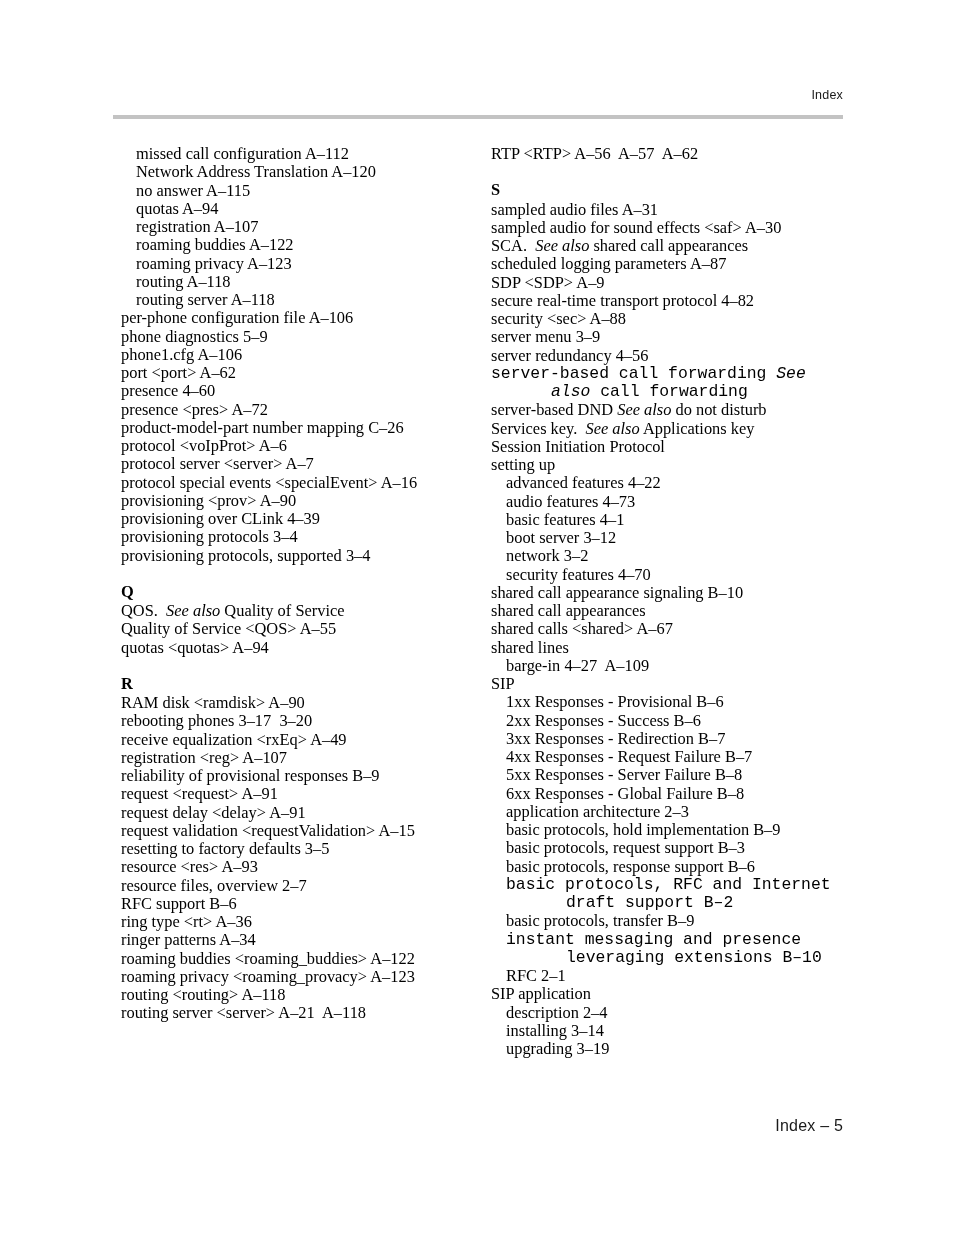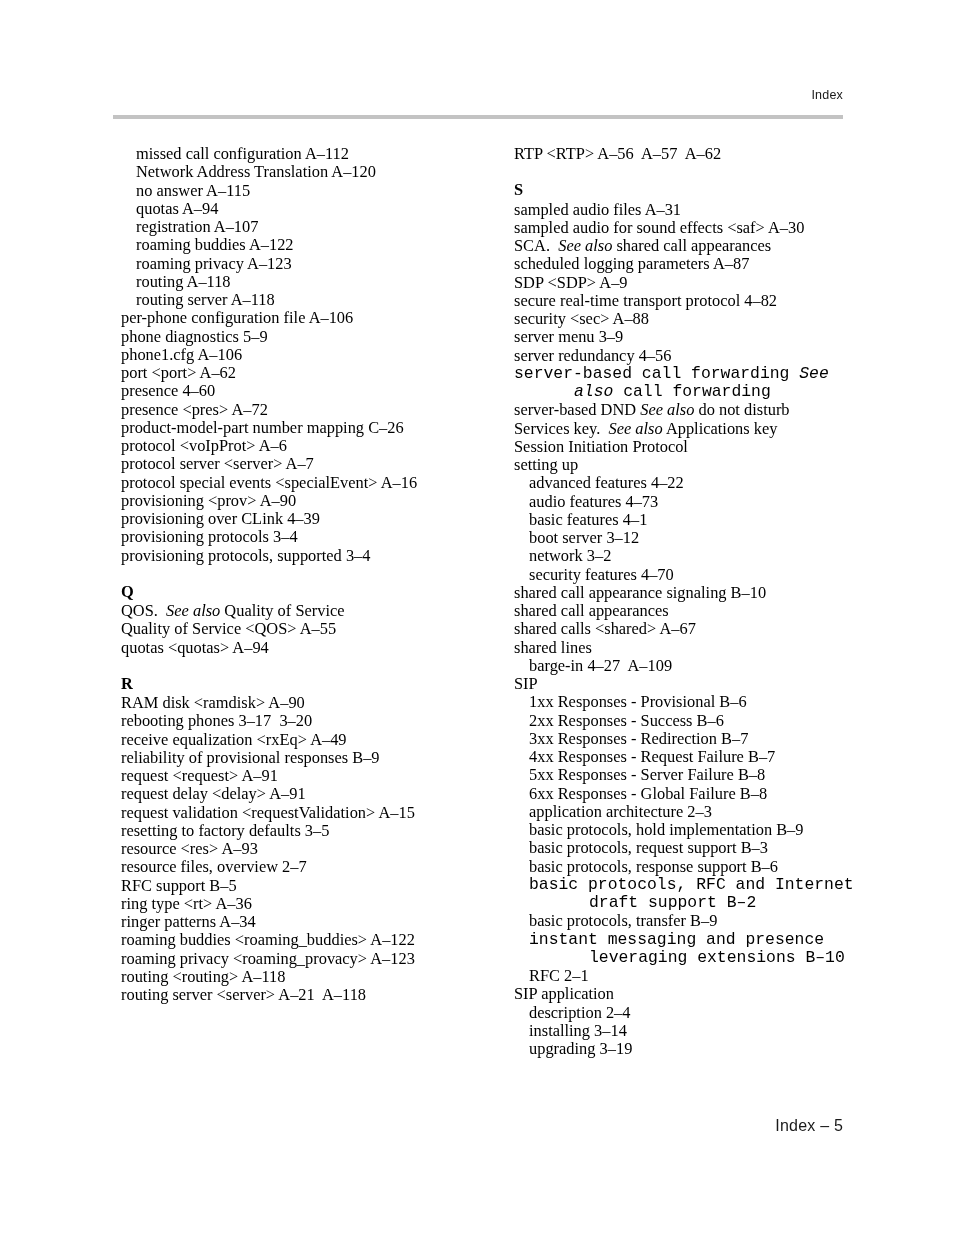--- a/index.html
+++ b/index.html
@@ -52,21 +52,21 @@
     left: 0;
     top: 145px;
     width: 954px;
   }
   .col {
     position: absolute;
     top: 0;
     width: 352px;
   }
   .col-left  { left: 113px; margin-left: 8px; }
-  .col-right { left: 514px; }
+  .col-right { left: 491px; }
 
   
   .entry {
     font-size: 16.4px;
     line-height: 18.25px;
     white-space: pre-wrap;
     text-indent: 0;
     padding-left: 0;
   }
   
@@ -147,28 +147,29 @@
         <div class="entry lvl1">provisioning protocols 3–4</div>
         <div class="entry lvl1">provisioning protocols, supported 3–4</div>
         <div class="sec-letter">Q</div>
         <div class="entry lvl1"><span>QOS.  </span><span class="see-also">See also</span><span> Quality of Service</span></div>
         <div class="entry lvl1">Quality of Service &lt;QOS&gt; A–55</div>
         <div class="entry lvl1">quotas &lt;quotas&gt; A–94</div>
         <div class="sec-letter">R</div>
         <div class="entry lvl1">RAM disk &lt;ramdisk&gt; A–90</div>
         <div class="entry lvl1">rebooting phones 3–17  3–20</div>
         <div class="entry lvl1">receive equalization &lt;rxEq&gt; A–49</div>
+        <div class="entry lvl1">registration &lt;reg&gt; A–107</div>
         <div class="entry lvl1">reliability of provisional responses B–9</div>
         <div class="entry lvl1">request &lt;request&gt; A–91</div>
         <div class="entry lvl1">request delay &lt;delay&gt; A–91</div>
         <div class="entry lvl1">request validation &lt;requestValidation&gt; A–15</div>
         <div class="entry lvl1">resetting to factory defaults 3–5</div>
         <div class="entry lvl1">resource &lt;res&gt; A–93</div>
         <div class="entry lvl1">resource files, overview 2–7</div>
-        <div class="entry lvl1">RFC support B–5</div>
+        <div class="entry lvl1">RFC support B–6</div>
         <div class="entry lvl1">ring type &lt;rt&gt; A–36</div>
         <div class="entry lvl1">ringer patterns A–34</div>
         <div class="entry lvl1">roaming buddies &lt;roaming_buddies&gt; A–122</div>
         <div class="entry lvl1">roaming privacy &lt;roaming_provacy&gt; A–123</div>
         <div class="entry lvl1">routing &lt;routing&gt; A–118</div>
         <div class="entry lvl1">routing server &lt;server&gt; A–21  A–118</div>
       </div>
     <div class="col col-right">
         <div class="entry lvl1">RTP &lt;RTP&gt; A–56  A–57  A–62</div>
         <div class="sec-letter">S</div>

